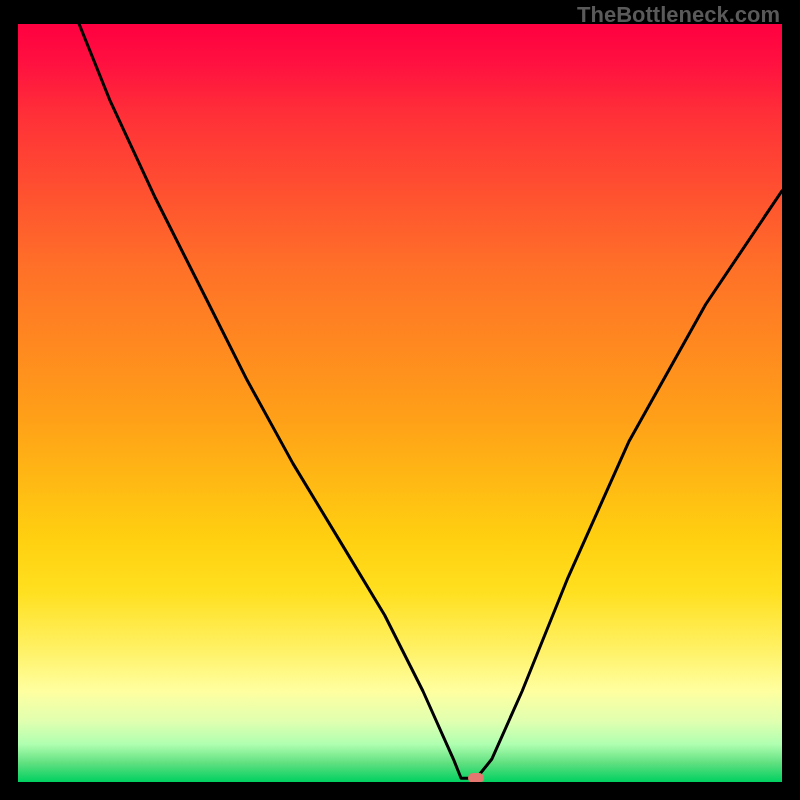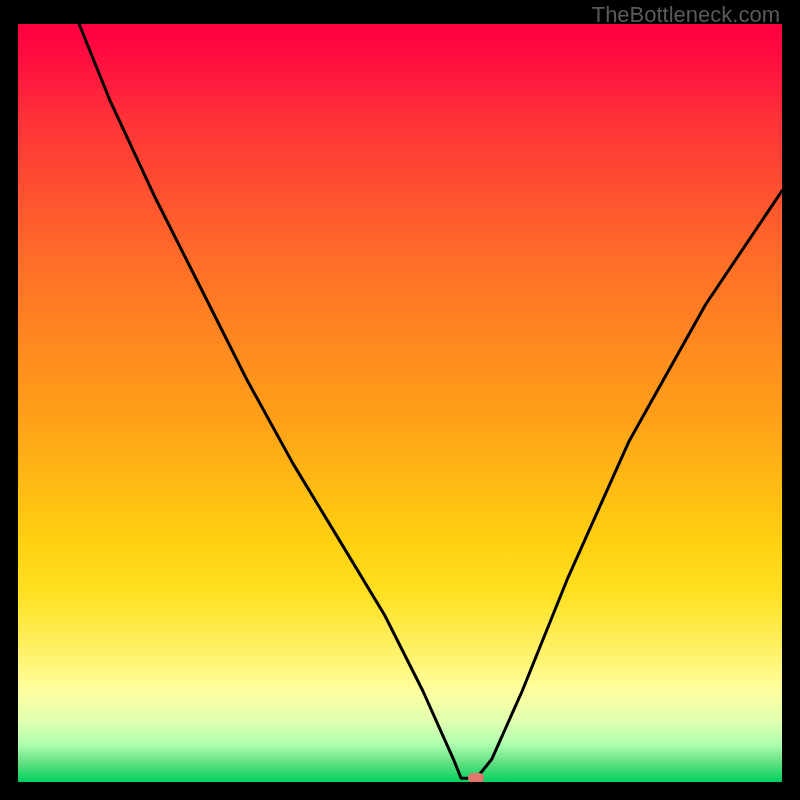--- a/index.html
+++ b/index.html
@@ -50,21 +50,21 @@
       #b0ffb0 95%,
       #60e080 97.5%,
       #00d060 100%
     );
   }
   .watermark {
     position: absolute;
     top: 2px;
     right: 20px;
     font-size: 22px;
-    font-weight: normal;
+    font-weight: bold;
     color: #5a5a5a;
     font-family: Arial, sans-serif;
     letter-spacing: 0px;
   }
   .marker {
     position: absolute;
     width: 16px;
     height: 10px;
     background: #e4776f;
     border-radius: 5px;

